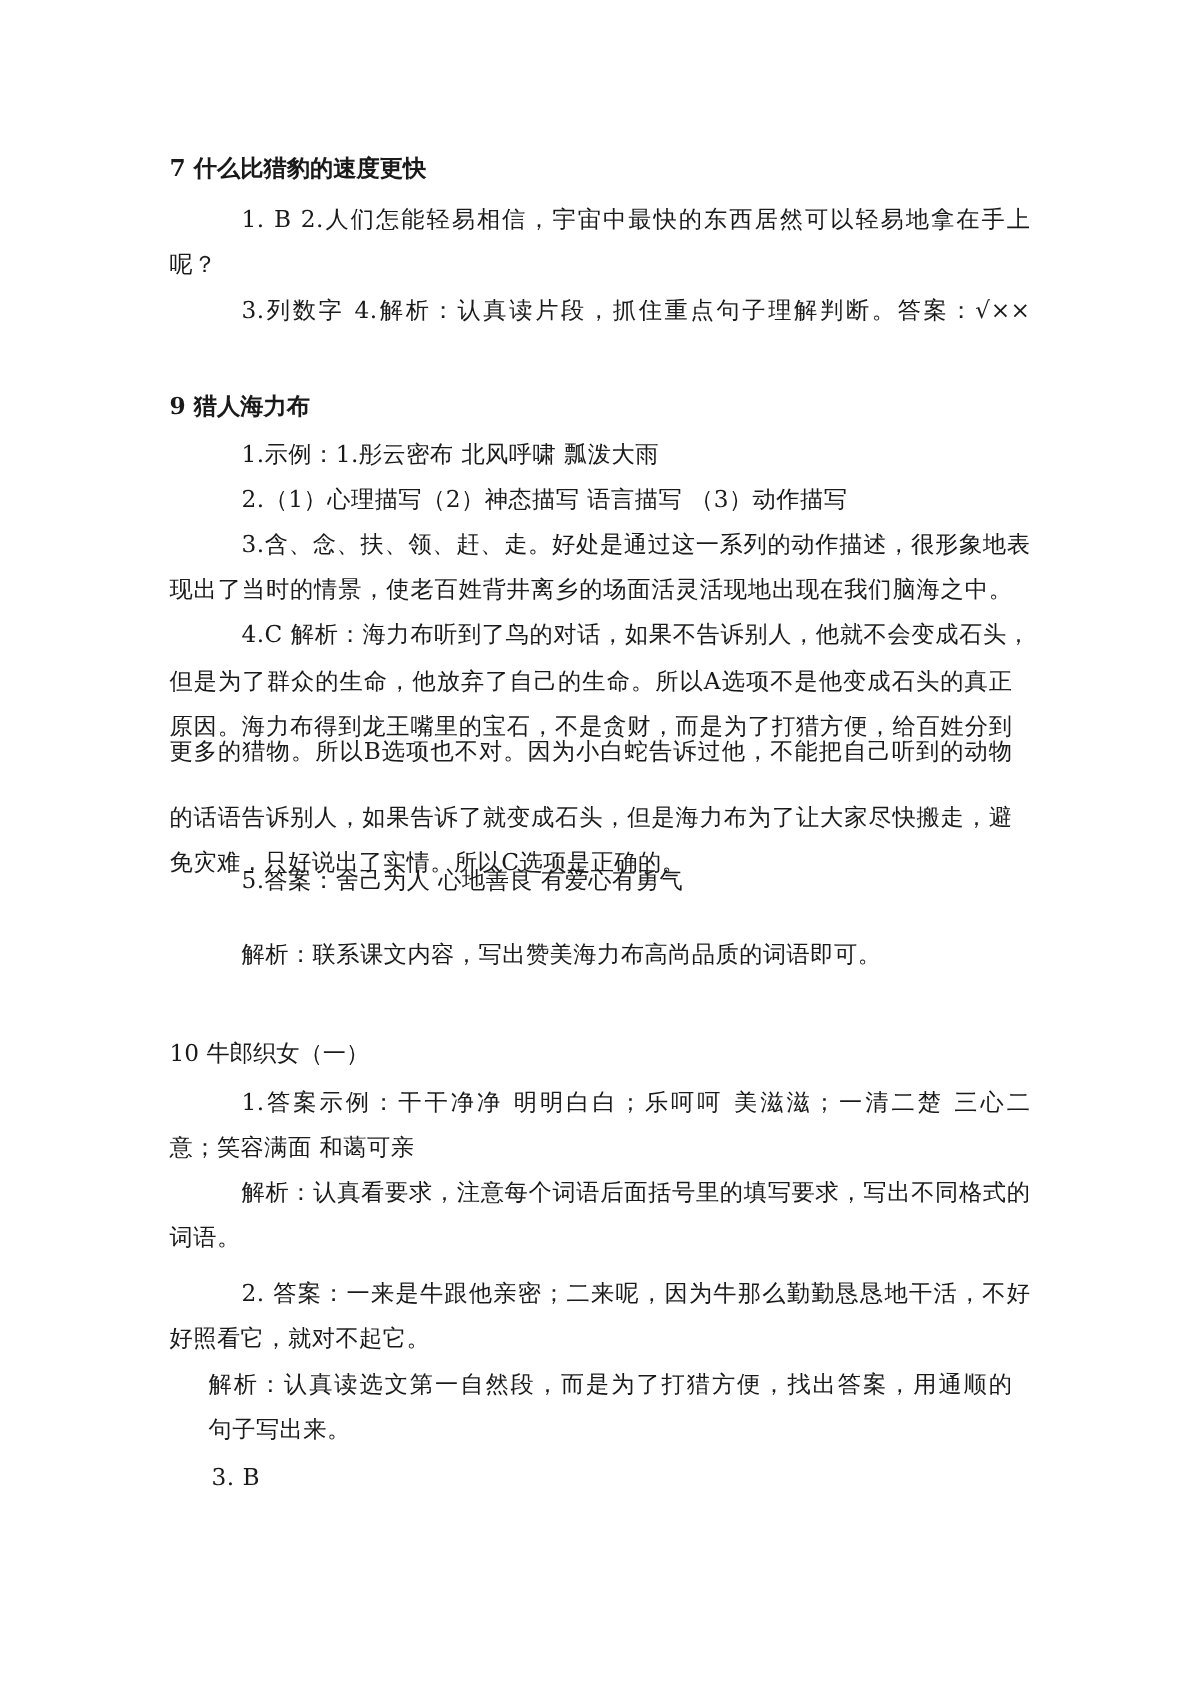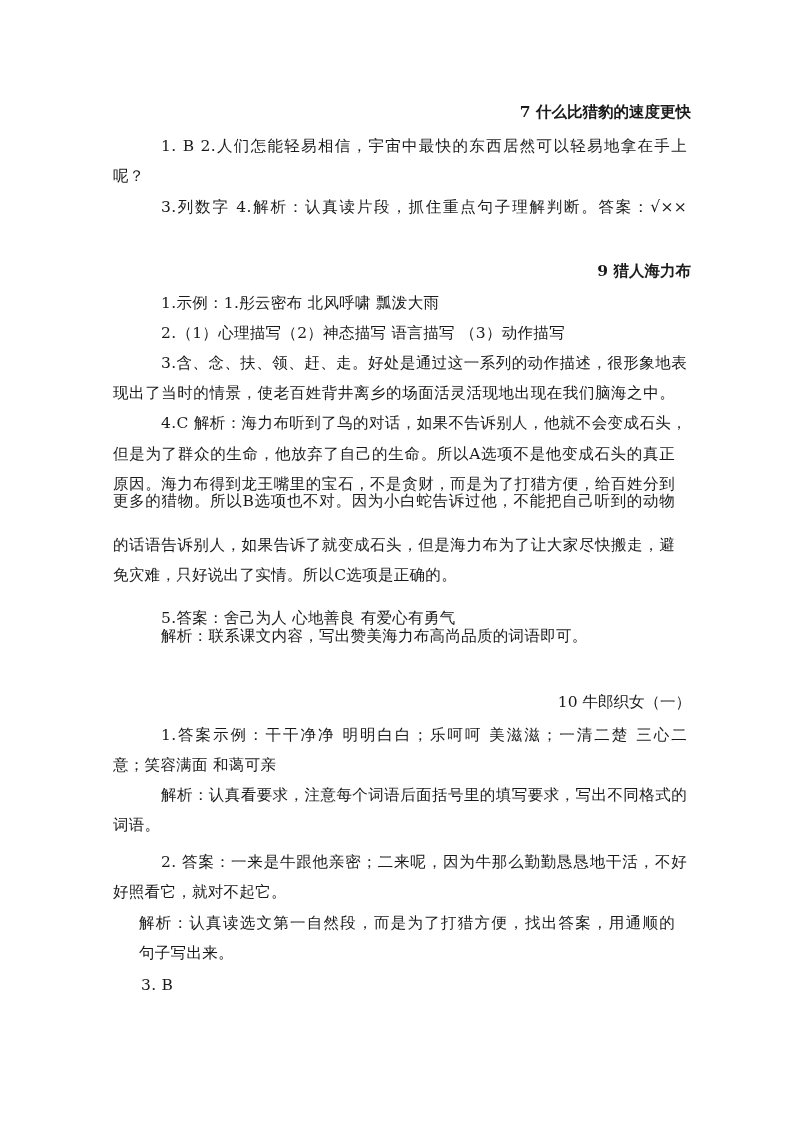--- a/index.html
+++ b/index.html
@@ -1,21 +1,21 @@
 <!DOCTYPE html>
 <html><head>
 <meta charset="utf-8">
 <style>
   html, body { margin:0; padding:0; background:#ffffff; }
   body { width:793px; height:1122px; position:relative; overflow:hidden;
          font-family:"DejaVu Serif","Liberation Serif",serif; color:#1a1a1a; }
   .page { position:absolute; left:113px; top:0; width:562px; }
   .line { position:absolute; left:0; white-space:nowrap; font-size:15.5px; line-height:20px; letter-spacing:0.3px; }
   .indent { left:36px;margin-left:12px; }
-  .title { position:absolute; left:16px; width:562px; text-align:right; font-size:15.5px; line-height:20px; }
+  .title { position:absolute; left:0; width:562px; text-align:left; font-size:15.5px; line-height:20px; }
   .bold { font-weight:bold; }
   .justify { width:562px; text-align:justify; text-align-last:justify; }
   .justify.indent { width:526px; }
 </style>
 </head>
 <body>
 
 <div class="page">
 
   <div class="title bold" style="top:102px;">7 什么比猎豹的速度更快</div>
@@ -27,21 +27,21 @@
   <div class="line indent" style="top:293px;">1.示例：1.彤云密布   北风呼啸   瓢泼大雨</div>
   <div class="line indent" style="top:323px;">2.（1）心理描写（2）神态描写   语言描写   （3）动作描写</div>
   <div class="line indent justify" style="top:353px;">3.含、念、扶、领、赶、走。好处是通过这一系列的动作描述，很形象地表</div>
   <div class="line justify" style="top:383px;">现出了当时的情景，使老百姓背井离乡的场面活灵活现地出现在我们脑海之中。</div>
   <div class="line indent justify" style="top:413px;">4.C    解析：海力布听到了鸟的对话，如果不告诉别人，他就不会变成石头，</div>
   <div class="line justify" style="top:444px;">但是为了群众的生命，他放弃了自己的生命。所以A选项不是他变成石头的真正</div>
   <div class="line justify" style="top:474px;">原因。海力布得到龙王嘴里的宝石，不是贪财，而是为了打猎方便，给百姓分到</div>
   <div class="line justify" style="top:491px;">更多的猎物。所以B选项也不对。因为小白蛇告诉过他，不能把自己听到的动物</div>
   <div class="line justify" style="top:535px;">的话语告诉别人，如果告诉了就变成石头，但是海力布为了让大家尽快搬走，避</div>
   <div class="line" style="top:565px;">免灾难，只好说出了实情。所以C选项是正确的。</div>
-  <div class="line indent" style="top:608px;">5.答案：舍己为人    心地善良    有爱心有勇气</div>
+  <div class="line indent" style="top:577px;">5.答案：舍己为人    心地善良    有爱心有勇气</div>
   <div class="line indent" style="top:626px;">解析：联系课文内容，写出赞美海力布高尚品质的词语即可。</div>
 
   <div class="title" style="top:692px;">10 牛郎织女（一）</div>
   <div class="line indent justify" style="top:725px;">1.答案示例：干干净净    明明白白；乐呵呵   美滋滋；一清二楚    三心二</div>
   <div class="line" style="top:755px;">意；笑容满面    和蔼可亲</div>
   <div class="line indent justify" style="top:785px;">解析：认真看要求，注意每个词语后面括号里的填写要求，写出不同格式的</div>
   <div class="line" style="top:815px;">词语。</div>
   <div class="line indent justify" style="top:852px;">2. 答案：一来是牛跟他亲密；二来呢，因为牛那么勤勤恳恳地干活，不好</div>
   <div class="line" style="top:882px;">好照看它，就对不起它。</div>
   <div class="line justify" style="left:26px; width:536px; top:913px;">解析：认真读选文第一自然段，而是为了打猎方便，找出答案，用通顺的</div>

